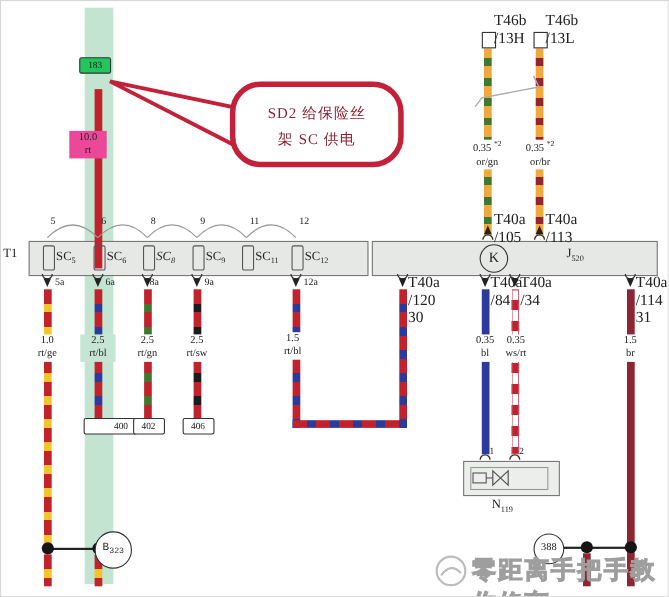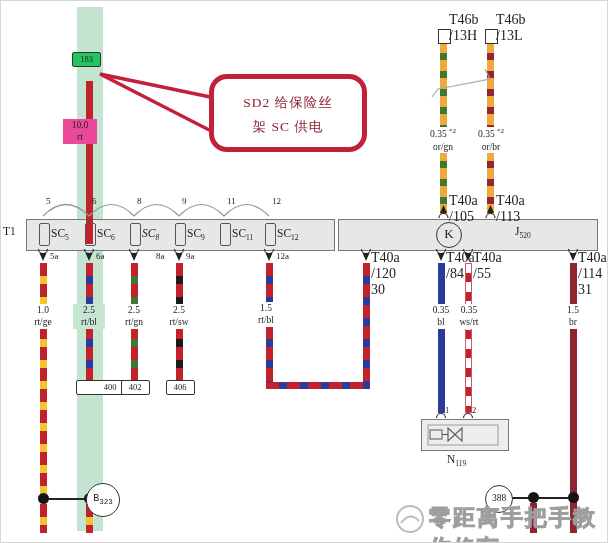--- a/index.html
+++ b/index.html
@@ -29,21 +29,21 @@
   .jline{position:absolute;height:2px;background:#222;z-index:4;}
   
   .lbl{position:absolute;font-size:9.5px;color:#222;text-align:center;line-height:1.3;z-index:5;}
   .plbl{position:absolute;font-size:14px;color:#222;line-height:1.15;text-align:left;z-index:5;}
   .pin-num{position:absolute;font-size:9px;color:#222;z-index:5;}
   .comp{position:absolute;font-size:11.5px;color:#222;z-index:5;}
   sub{font-size:7.5px;}
   sup{font-size:7px;}
   .band{position:absolute;left:76px;top:6px;width:26px;height:524px;background:#c2e4d1;z-index:1;}
   .connsq{position:absolute;width:11px;height:13px;border:1.3px solid #333;background:#fff;z-index:5;}
-  #callout{position:absolute;left:208px;top:73px;width:158px;height:78px;border:5px solid #c32039;border-radius:18px;
+  #callout{position:absolute;left:208px;top:73px;width:158px;height:78px;border:5px solid #c32039;border-radius:28px;
            background:#fff;z-index:7;color:#8c2030;font-size:13.5px;text-align:center;line-height:1.8;padding-top:12px;
            box-sizing:border-box;letter-spacing:1px;}
   #symbols,#tail,#wmlogo{position:absolute;left:0;top:0;z-index:4;}
   #tail{z-index:6;}
   #watermark{position:absolute;left:428px;top:502px;z-index:8;font-size:22px;font-weight:bold;letter-spacing:2px;
              color:rgba(200,200,200,0.95);-webkit-text-stroke:1px #9e9e9e;font-family:"DejaVu Sans",sans-serif;}
   #wmlogo{z-index:8;}
   .kcirc{position:absolute;left:435px;top:221px;width:24px;height:24px;border:1.4px solid #333;border-radius:50%;
          background:transparent;text-align:center;line-height:22px;font-size:13px;color:#222;z-index:5;}
 </style>
@@ -89,21 +89,21 @@
 
   <div class="pin-num" style="left:45px;top:195px;">5</div>
   <div class="pin-num" style="left:91px;top:195px;">6</div>
   <div class="pin-num" style="left:136px;top:195px;">8</div>
   <div class="pin-num" style="left:181px;top:195px;">9</div>
   <div class="pin-num" style="left:226px;top:195px;">11</div>
   <div class="pin-num" style="left:271px;top:195px;">12</div>
 
   <div class="pin-num" style="left:49px;top:250px;">5a</div>
   <div class="pin-num" style="left:95px;top:250px;">6a</div>
-  <div class="pin-num" style="left:155px;top:250px;">8a</div>
+  <div class="pin-num" style="left:135px;top:250px;">8a</div>
   <div class="pin-num" style="left:185px;top:250px;">9a</div>
   <div class="pin-num" style="left:275px;top:250px;">12a</div>
 
   <div class="wv rt-ge" style="left:38.5px;top:262px;height:231px;"></div>
   <div class="wv rt-bl" style="left:84.5px;top:262px;height:117px;"></div>
   <div class="wv rt-gn" style="left:129.5px;top:262px;height:117px;"></div>
   <div class="wv rt-sw" style="left:174.5px;top:262px;height:117px;"></div>
   <div class="wv rt-bl" style="left:264.5px;top:262px;height:126px;"></div>
   <div class="wh rt-bl-h" style="left:264.5px;top:381px;width:104px;"></div>
   <div class="wv rt-bl" style="left:361.5px;top:262px;height:126px;"></div>
@@ -149,21 +149,21 @@
   <div class="kcirc">K</div>
   <div class="comp" style="left:514px;top:224px;">
     <span>J</span><sub>520</sub></div>
 
   <div class="plbl" style="left:370px;top:249px;">
     <span>T40a</span><br><span>/120</span><br>
     <span>30</span></div>
   <div class="plbl" style="left:445px;top:249px;">
     <span>T40a</span><br><span>/84</span></div>
   <div class="plbl" style="left:472px;top:249px;">
-    <span>T40a</span><br><span>/55</span></div>
+    <span>T40a</span><br><span>/34</span></div>
   <div class="plbl" style="left:577px;top:249px;">
     <span>T40a</span><br><span>/114</span><br>
     <span>31</span></div>
 
   <div class="wv bl" style="left:436.5px;top:262px;height:150px;"></div>
   <div class="wv ws-rt" style="left:463.5px;top:262px;height:150px;"></div>
   <div class="wv br" style="left:568.5px;top:262px;height:270px;"></div>
 
   <div class="lbl" style="left:424px;top:303px;width:32px;background:#fff;">
     <span>0.35</span><br><span>bl</span></div>

